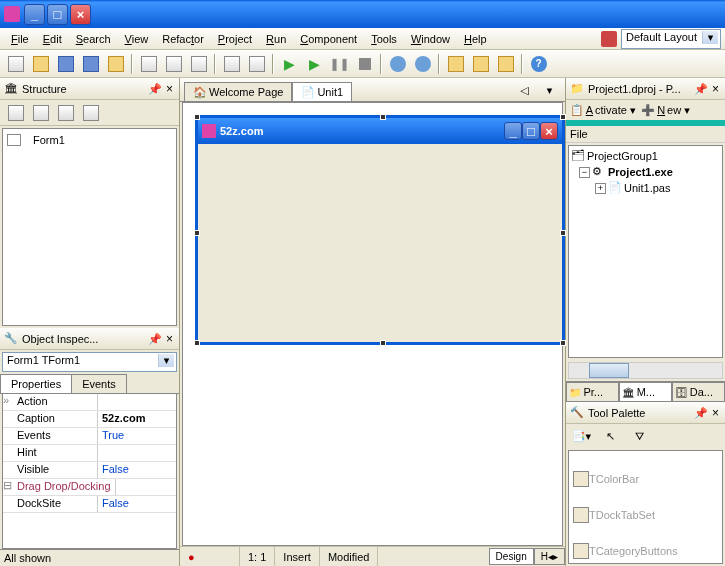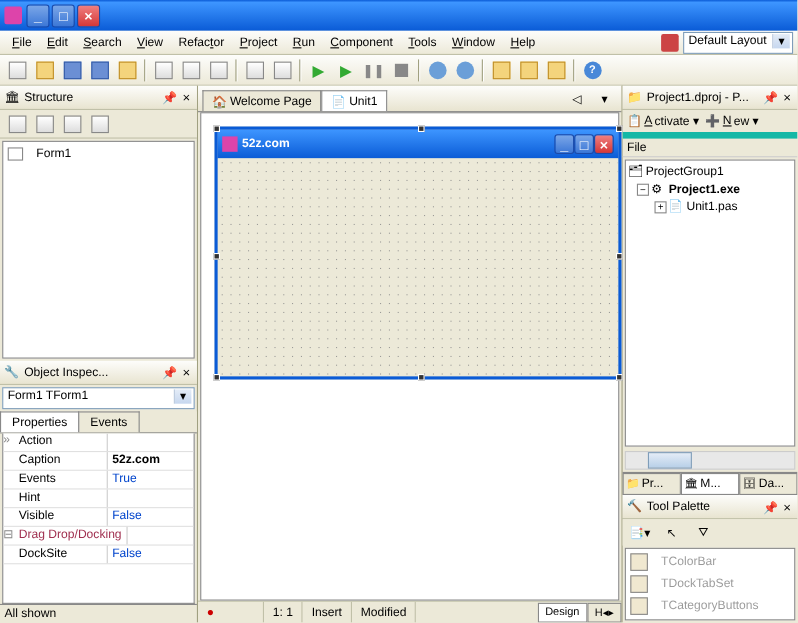--- a/index.html
+++ b/index.html
@@ -77,21 +77,21 @@
 .pt-exp{width:11px;height:11px;border:1px solid #888;display:flex;align-items:center;justify-content:center;font-size:9px;cursor:pointer;}
 .pt-icon{width:14px;height:14px;}
 .hscroll{height:17px;background:#e8e8e8;border:1px solid #ccc;margin:2px;position:relative;}
 .hscroll .thumb{position:absolute;left:20px;width:40px;height:100%;background:linear-gradient(#e4ecf7,#b8d0e8);border:1px solid #7f9db9;}
 .btm-tabs{display:flex;border-top:1px solid #888;}
 .btab{flex:1;padding:3px 2px;border:1px solid #888;font-size:10px;display:flex;align-items:center;gap:2px;cursor:pointer;overflow:hidden;}
 .btab.active{background:white;}
 .palette{flex:0 0 auto;}
 .pal-tb{height:24px;display:flex;align-items:center;padding:0 4px;gap:6px;background:#ece9d8;}
 .pal-list{background:white;border:1px solid #888;margin:2px;padding:2px;}
-.pal-item{display:flex;align-items:center;gap:12px;padding:2px;}
+.pal-item{display:flex;align-items:center;gap:0;padding:2px;margin-top:16px;}
 .pal-icon{width:16px;height:16px;border:1px solid #888;background:#f0e8d0;}
 </style>
 </head>
 <body>
 
 <div class="titlebar">
   <div class="icon"></div>
   <div class="winbtns">
     <div class="winbtn">_</div>
     <div class="winbtn">□</div>

